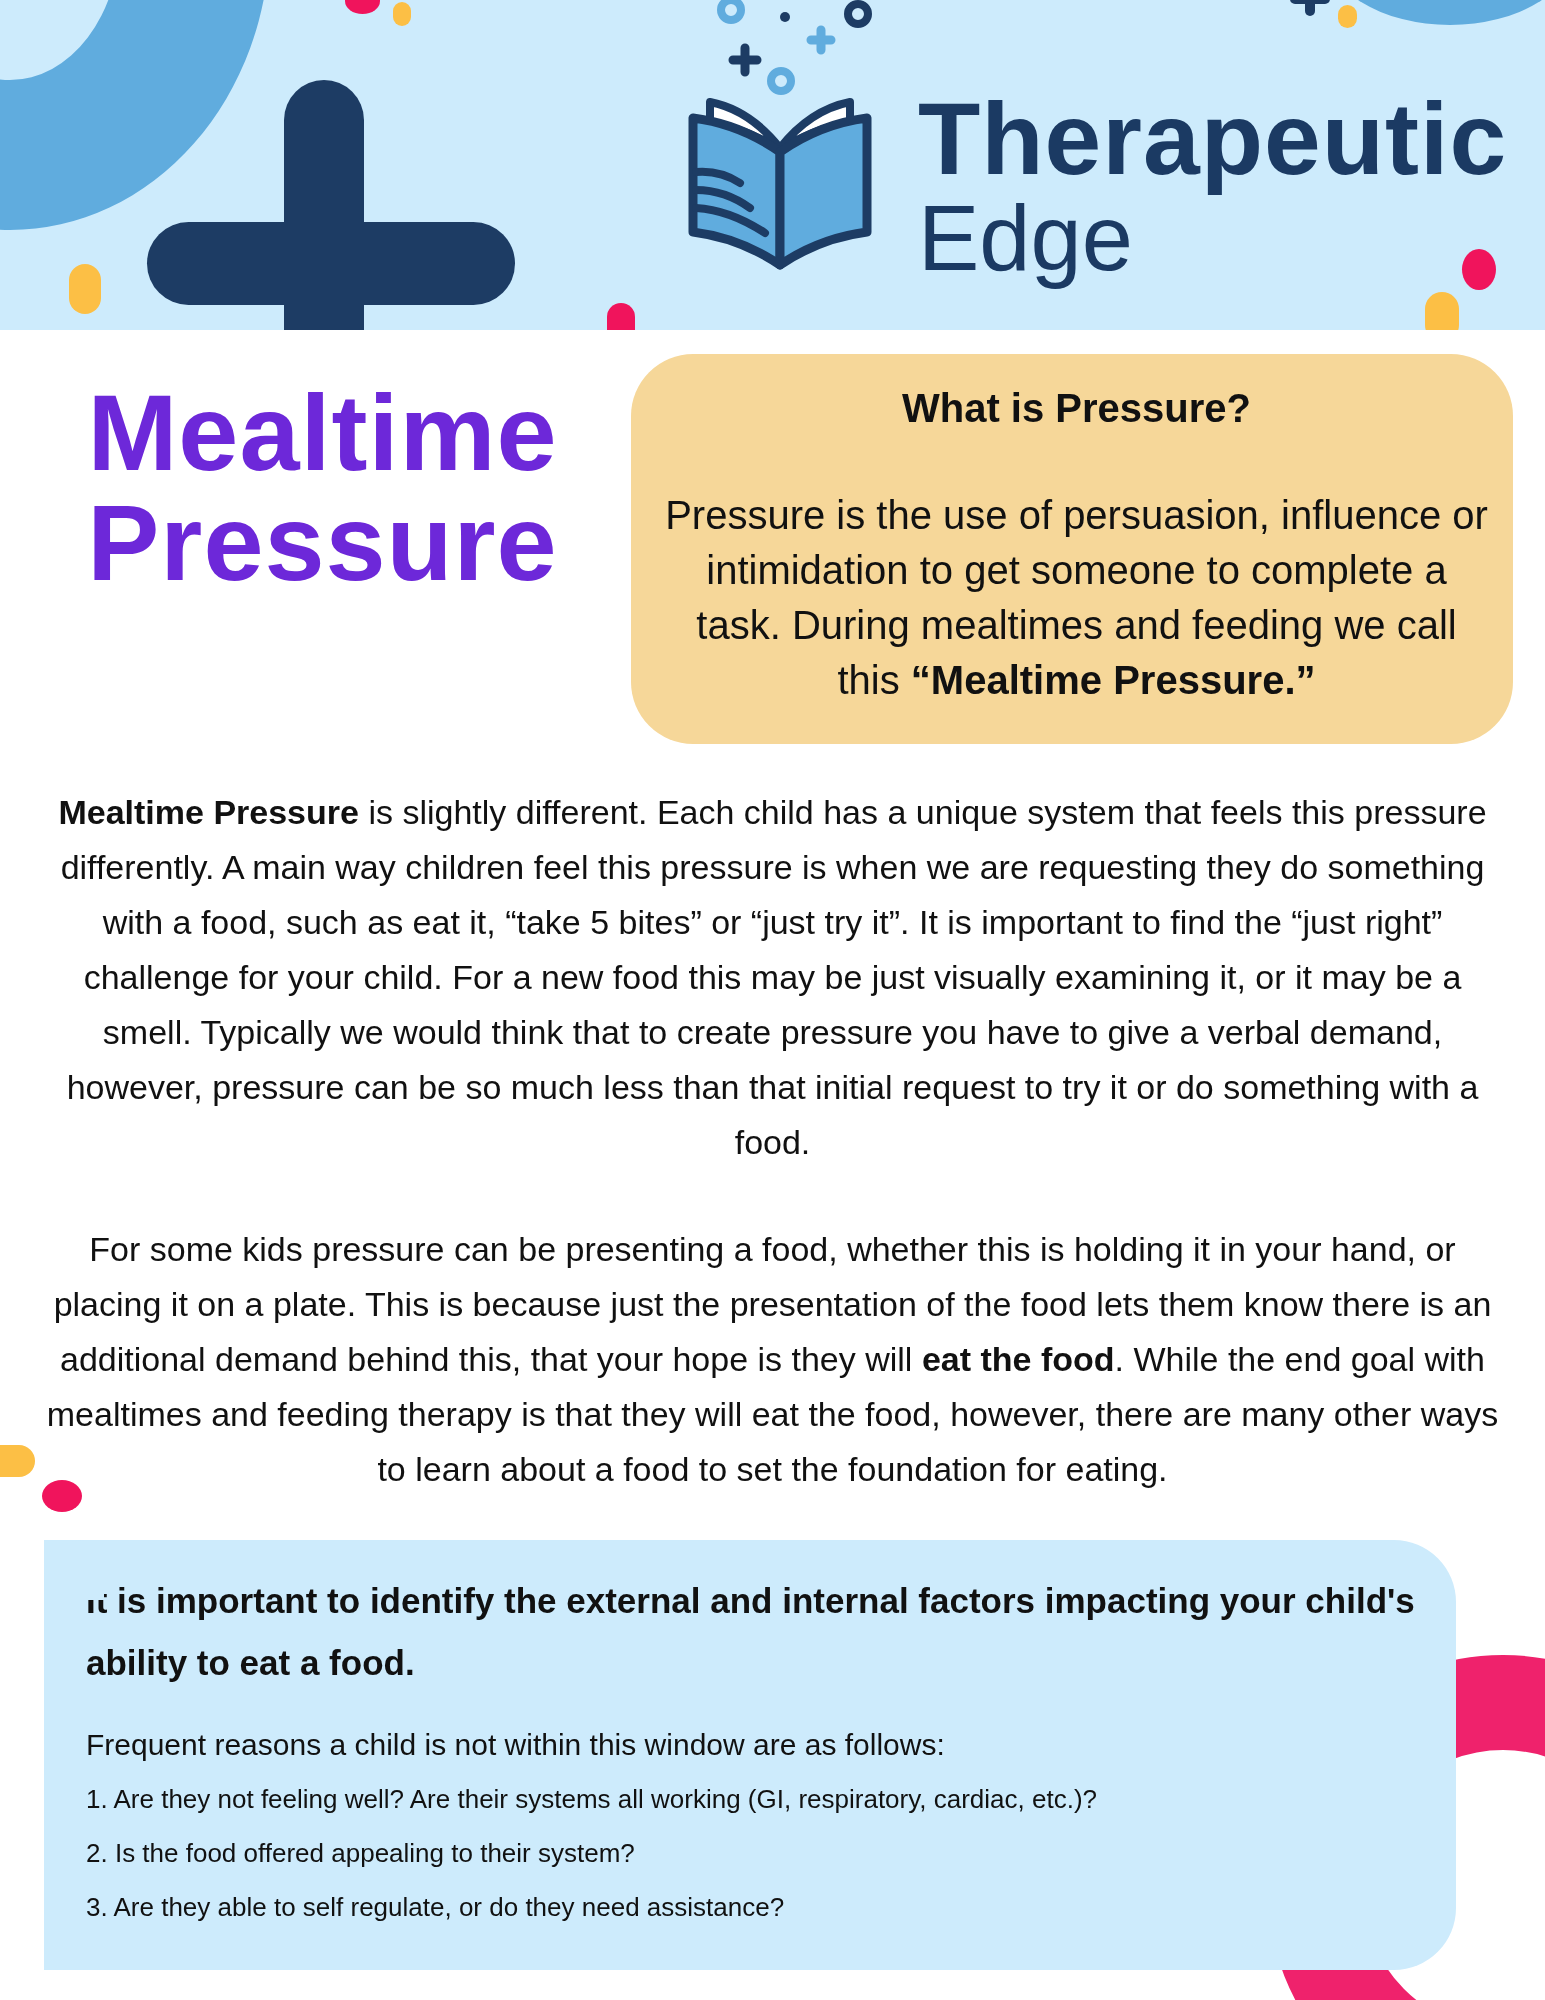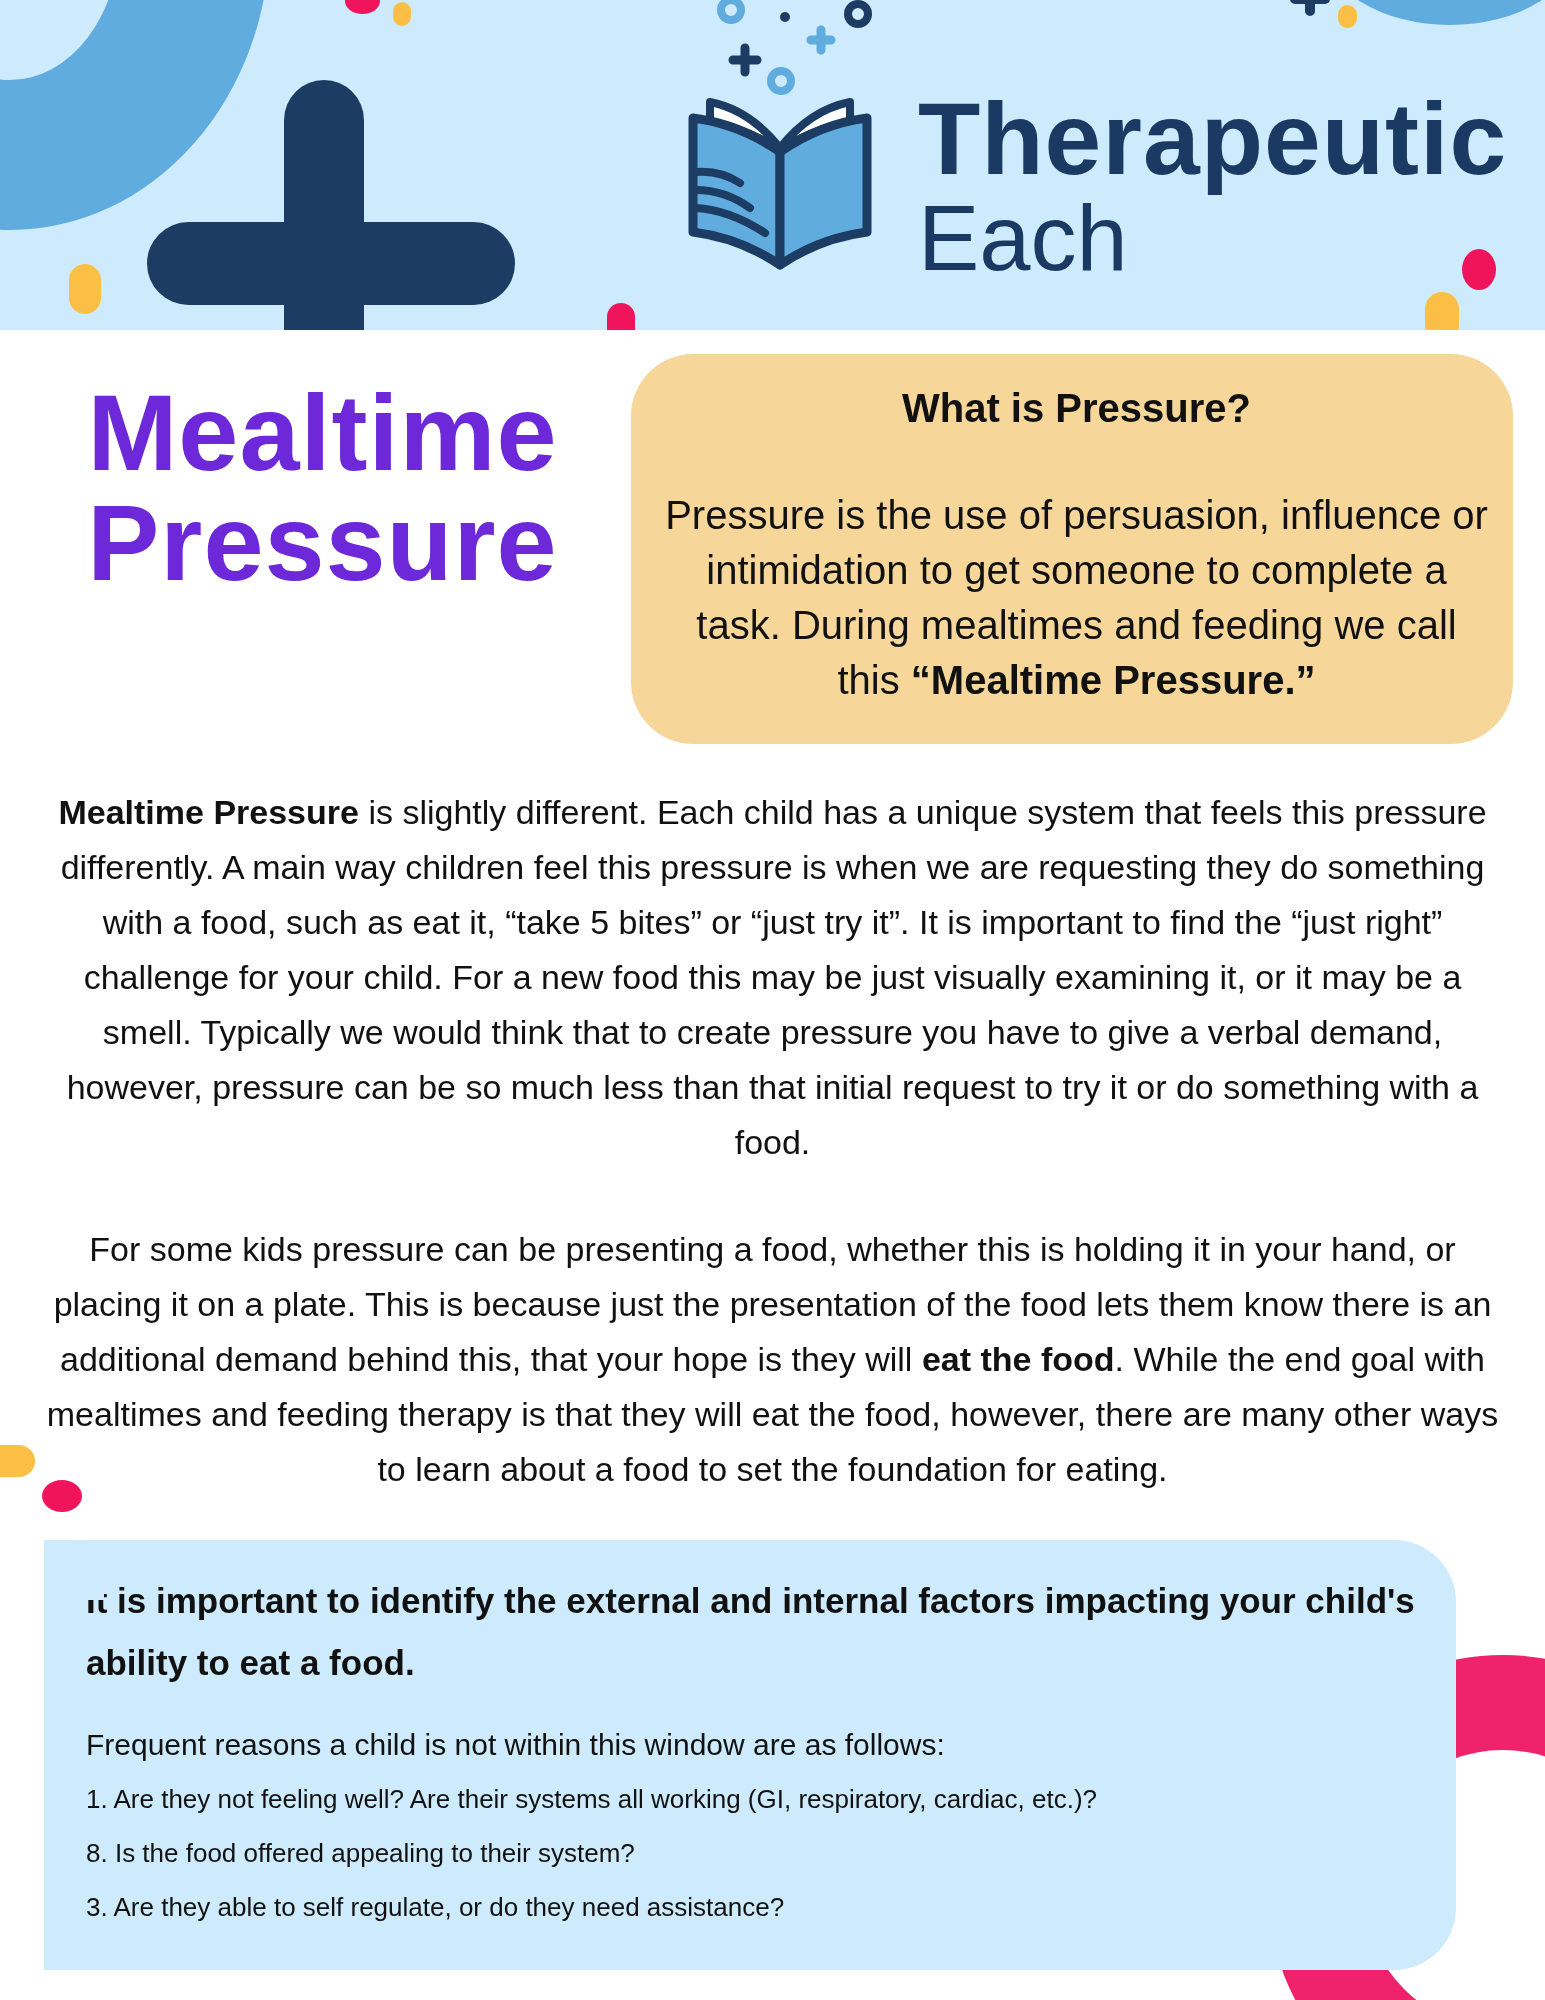--- a/index.html
+++ b/index.html
@@ -125,21 +125,21 @@
     <path d="M40 102 L40 122 Q80 130 110 150 Q140 130 180 122 L180 102 Q140 110 110 148 Q80 110 40 102 Z" fill="#ffffff" stroke="#1d3c64" stroke-width="8" stroke-linejoin="round"></path>
     <path d="M23 118 L23 232 Q70 238 110 265 L110 152 Q70 124 23 118 Z" fill="#60acde" stroke="#1d3c64" stroke-width="9" stroke-linejoin="round"></path>
     <path d="M197 118 L197 232 Q150 238 110 265 L110 152 Q150 124 197 118 Z" fill="#60acde" stroke="#1d3c64" stroke-width="9" stroke-linejoin="round"></path>
     <path d="M26 172 Q50 170 70 183" stroke="#1d3c64" stroke-width="8" fill="none" stroke-linecap="round"></path>
     <path d="M26 190 Q55 190 80 208" stroke="#1d3c64" stroke-width="8" fill="none" stroke-linecap="round"></path>
     <path d="M26 208 Q60 210 95 233" stroke="#1d3c64" stroke-width="8" fill="none" stroke-linecap="round"></path>
   </svg>
 
   <div class="brand">
     <span class="brand-line1">Therapeutic</span>
-    <span class="brand-line2">Each</span>
+    <span class="brand-line2">Edge</span>
   </div>
 </div>
 
 <h1 class="title" style="margin:0;">
   <span>Mealtime</span><br>
   <span>Pressure</span>
 </h1>
 
 <div class="what-box">
   <p class="what-title">What is Pressure?</p>
@@ -153,16 +153,16 @@
 <div class="deco pill-y5"></div>
 <div class="deco pill-p5"></div>
 
 <div class="deco ring-br"></div>
 
 <div class="factors-box">
   <p class="factors-heading">It is important to identify the external and internal factors impacting your child's ability to eat a food.</p>
   <p class="factors-intro">Frequent reasons a child is not within this window are as follows:</p>
   <ul class="factors-list">
     <li>1. Are they not feeling well? Are their systems all working (GI, respiratory, cardiac, etc.)?</li>
-    <li>8. Is the food offered appealing to their system?</li>
+    <li>2. Is the food offered appealing to their system?</li>
     <li>3. Are they able to self regulate, or do they need assistance?</li>
   </ul>
 </div>
 
 </body></html>

